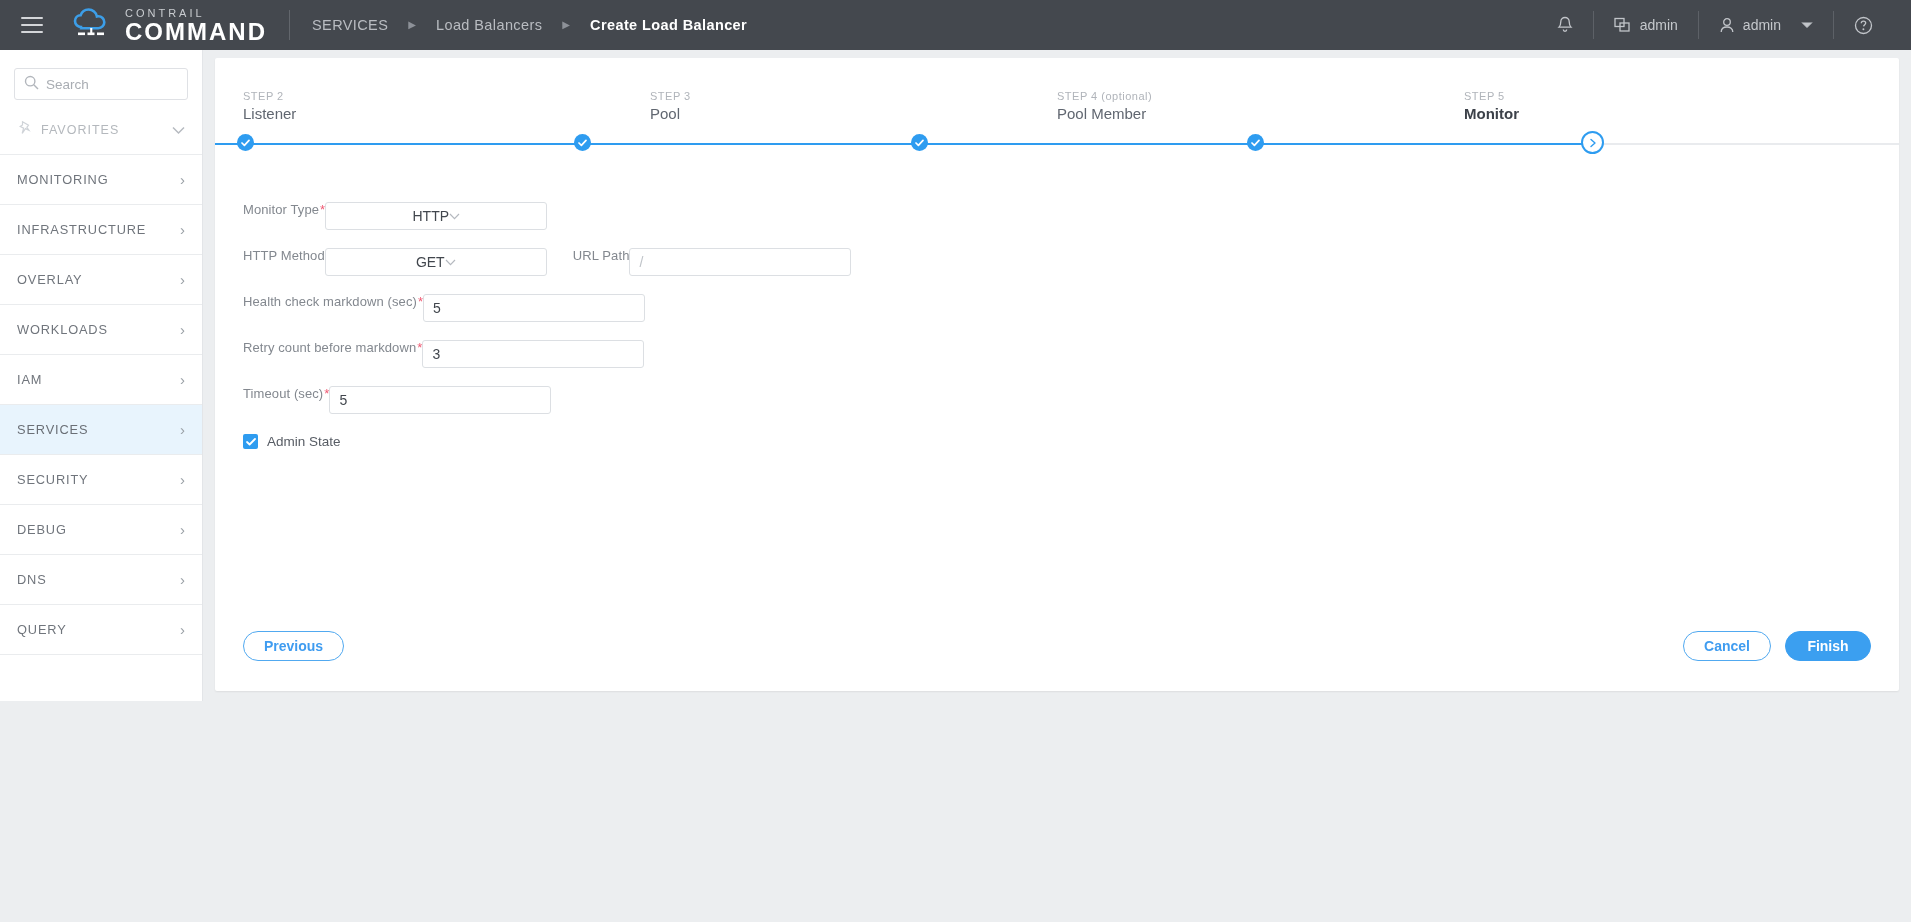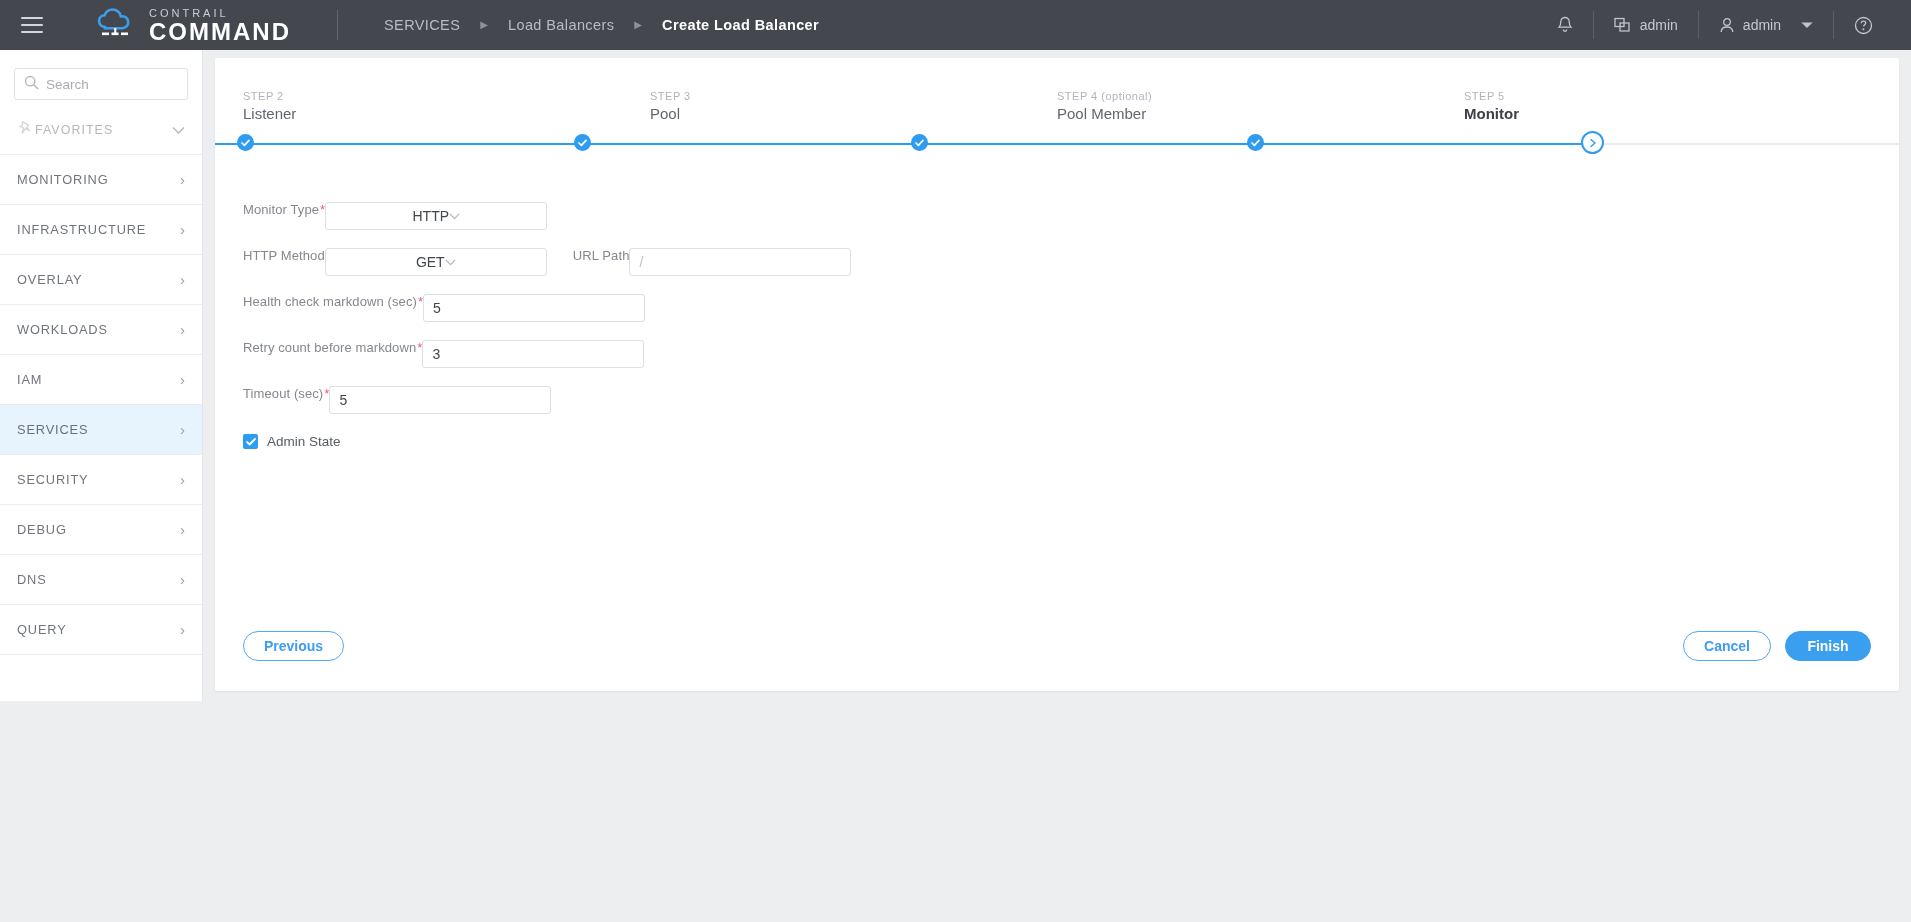--- a/index.html
+++ b/index.html
@@ -9,21 +9,21 @@
     font-family: "Liberation Sans", sans-serif;
     background: #eceef0;
     overflow: hidden;
   }
 
   
   .topbar {
     height: 50px; width: 100%;
     background: #44484e;
     display: flex; align-items: center;
-    position: relative; z-index: 20; gap: 24px;
+    position: relative; z-index: 20;
   }
   .hamburger {
     width: 48px; height: 50px;
     display: flex; flex-direction: column; align-items: center; justify-content: center;
     gap: 5px; cursor: pointer; margin-left: 8px;
   }
   .hamburger span { display:block; width: 22px; height: 2px; background: #d4d6d9; border-radius: 1px; }
 
   .logo-wrap { display: flex; align-items: center; margin-left: 14px; gap: 9px; }
   .logo-mark { width: 46px; height: 34px; position: relative; }
@@ -79,21 +79,21 @@
     background: #fff;
   }
   .search-box input {
     border: none; outline: none; font-size: 13.5px; color: #6d7278;
     font-family: "Liberation Sans", sans-serif; width: 100%; background: transparent;
   }
   .search-box input::placeholder { color: #a9adb3; }
 
   .fav-row {
     display: flex; align-items: center; height: 48px;
-    padding: 0 17px; gap: 2px; margin-top: 6px; cursor: pointer;
+    padding: 0 17px; gap: 8px; margin-top: 6px; cursor: pointer;
   }
   .fav-label {
     font-size: 12.5px; color: #b4b8bd; letter-spacing: 1.0px; font-weight: 400;
     flex: 1;
   }
   .nav-list { border-top: 1px solid #eaecee; }
   .nav-item {
     height: 50px; display: flex; align-items: center;
     padding: 0 17px; border-bottom: 1px solid #eaecee; cursor: pointer;
     justify-content: space-between;

